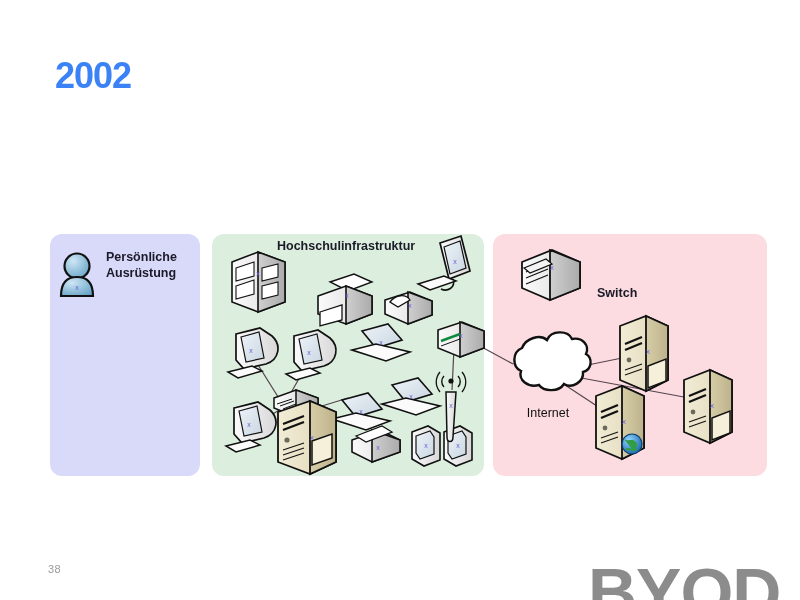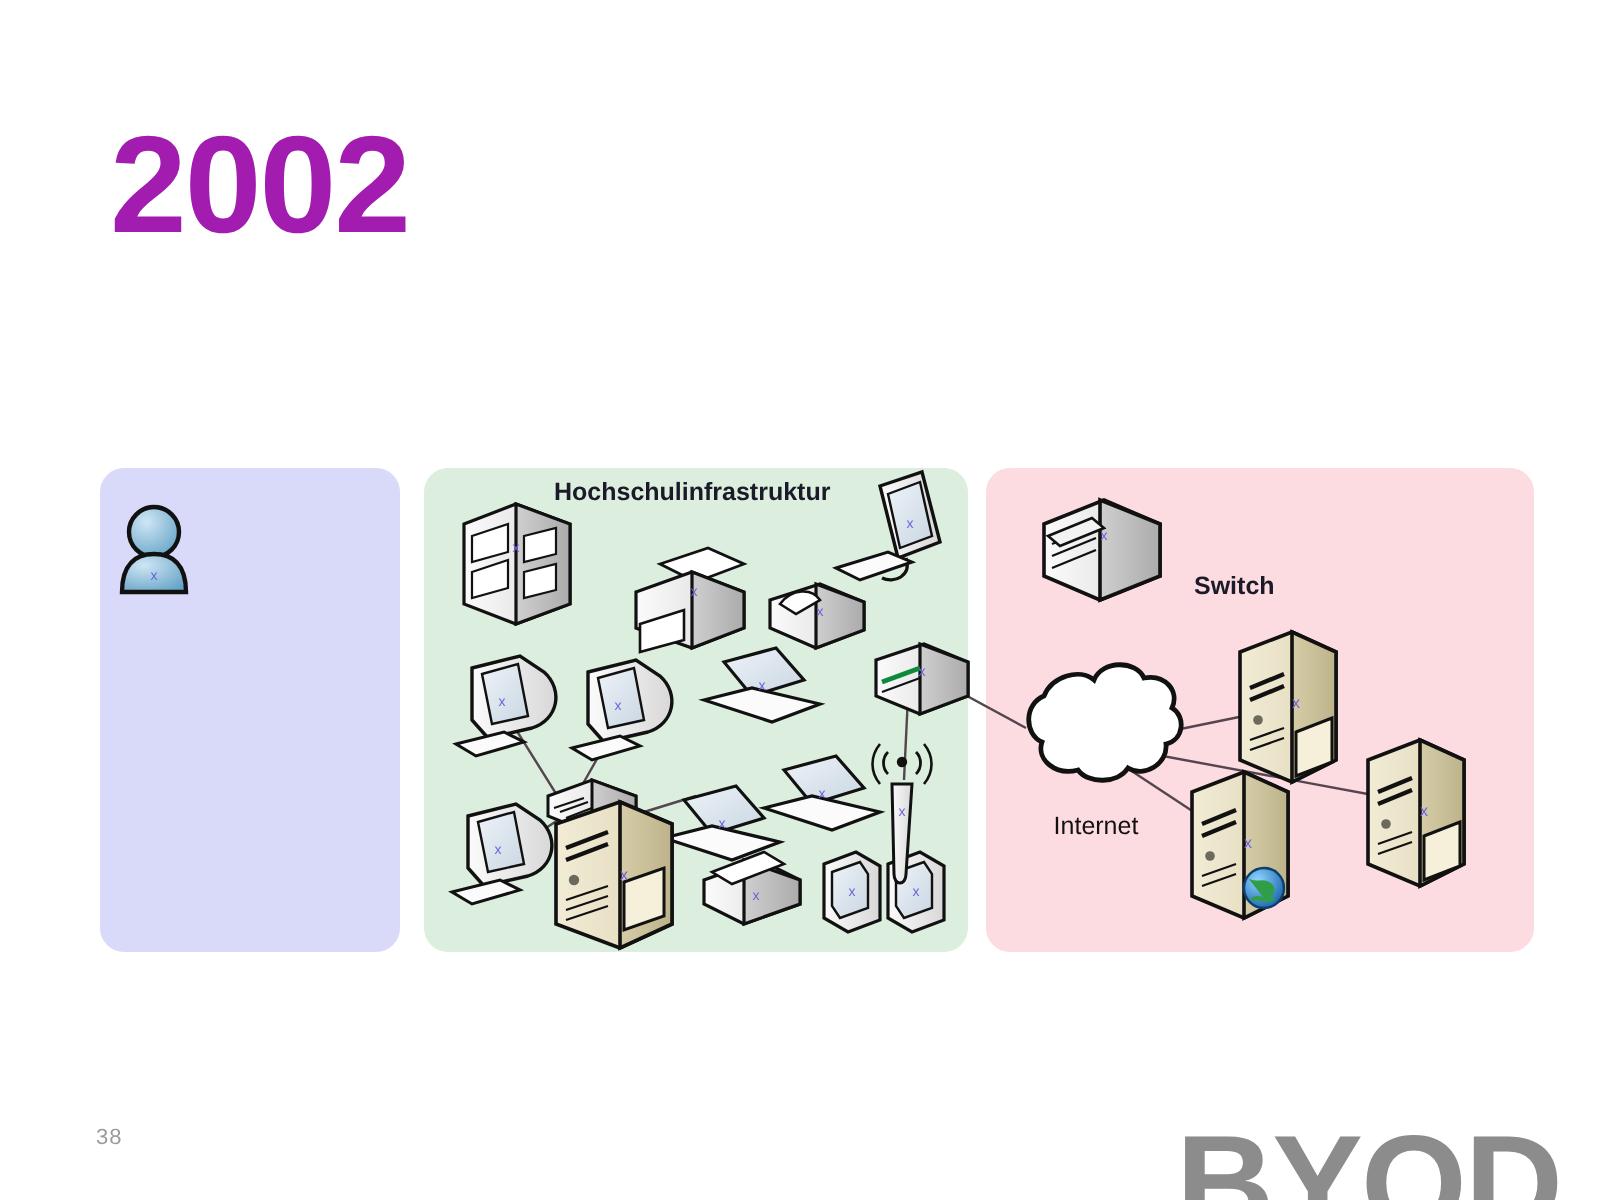--- a/index.html
+++ b/index.html
@@ -13,23 +13,23 @@
     position: relative;
     overflow: hidden;
     font-family: "Liberation Sans", sans-serif;
   }
 
   
   #slide-title {
     position: absolute;
     left: 55px;
     top: 58px;
-    font-size: 69px;
+    font-size: 36px;
     font-weight: bold;
-    color: #a21caf;
+    color: #3b82f6;
     letter-spacing: -1px;
     line-height: 1;
   }
 
   
   #page-number {
     position: absolute;
     left: 48px;
     top: 563px;
     font-size: 11px;
@@ -348,20 +348,22 @@
       <path d="M684,380 L710,370 L732,380 L732,432 L710,443 L684,432 Z" fill="url(#gBeigeF)" stroke="#111" stroke-width="1.8"></path>
       <path d="M710,370 L732,380 L732,432 L710,443 Z" fill="url(#gBeigeS)" stroke="#111" stroke-width="1.8"></path>
       <path d="M689,396 L706,389 M689,402 L706,395" stroke="#111" stroke-width="2.2" fill="none"></path>
       <circle cx="693" cy="412" r="2.4" fill="#6b6b5c"></circle>
       <path d="M689,422 L706,416 M689,427 L706,421" stroke="#111" stroke-width="1.1" fill="none"></path>
       <path d="M712,418 L730,411 L730,433 L712,440 Z" fill="#f6f0da" stroke="#111" stroke-width="1.5"></path>
       <text x="712" y="408" font-size="8" fill="#6a64d8" text-anchor="middle" font-family="Liberation Sans, sans-serif">x</text>
     </g>
   </svg>
 
+  <div class="zone-label" id="label-personal">Persönliche
+Ausrüstung</div>
   <div class="zone-label" id="label-campus">Hochschulinfrastruktur</div>
   <div class="zone-label" id="label-switch">Switch</div>
   <div id="internet-cloud-text">Internet</div>
 </div>
 
 <div id="page-number">38</div>
 
 <div id="byod-watermark">BYOD</div>
 
 </body></html>

